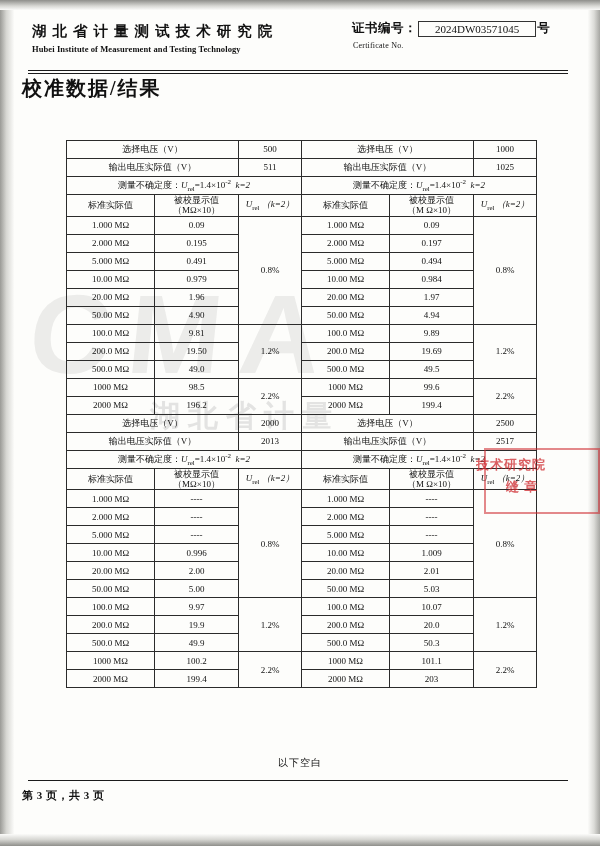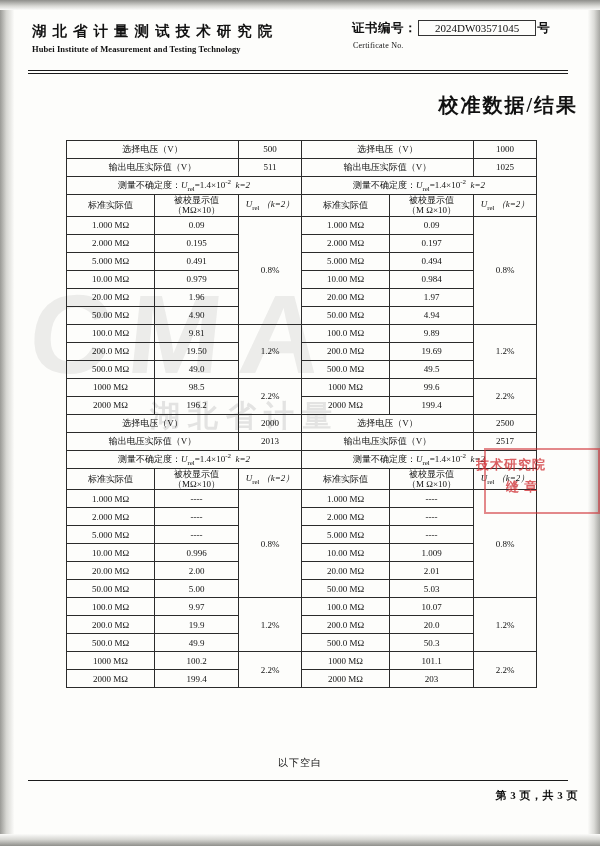--- a/index.html
+++ b/index.html
@@ -81,21 +81,21 @@
     margin-top: 3px;
     color: #111;
   }
   .cert-block {
     position: absolute;
     left: 330px; top: 8px;
     width: 220px;
   }
   .cert-row {
     display: flex;
-    align-items: flex-start;
+    align-items: center;
   }
   .cert-cn {
     font-size: 12.5px;
     font-weight: bold;
     letter-spacing: 0.5px;
     white-space: nowrap;
   }
   .cert-num {
     font-size: 11px;
     font-family: "Liberation Serif", serif;
@@ -128,23 +128,23 @@
     left: 6px;
     top: 61px;
     width: 540px;
     height: 0;
     border-top: 0.8px solid #1b1b1b;
   }
 
   
   .title-cn {
     position: absolute;
-    left: 0; top: 80px;
+    left: 0; top: 63px;
     width: 556px;
-    text-align: right;
+    text-align: left;
     font-size: 20px;
     font-weight: bold;
     letter-spacing: 2px;
   }
   .title-en {
     position: absolute;
     left: 0; top: 108px;
     width: 556px;
     text-align: center;
     font-size: 9.5px;
@@ -206,21 +206,21 @@
     left: 6px;
     top: 768px;
     width: 540px;
     border-top: 1.4px solid #1b1b1b;
   }
   .footer-text {
     position: absolute;
     left: 0;
     top: 776px;
     width: 556px;
-    text-align: right;
+    text-align: left;
     font-size: 11px;
     font-weight: bold;
     letter-spacing: 0.5px;
   }
 
   
   .watermark {
     position: absolute;
     left: 0; top: 0;
     width: 600px; height: 846px;

